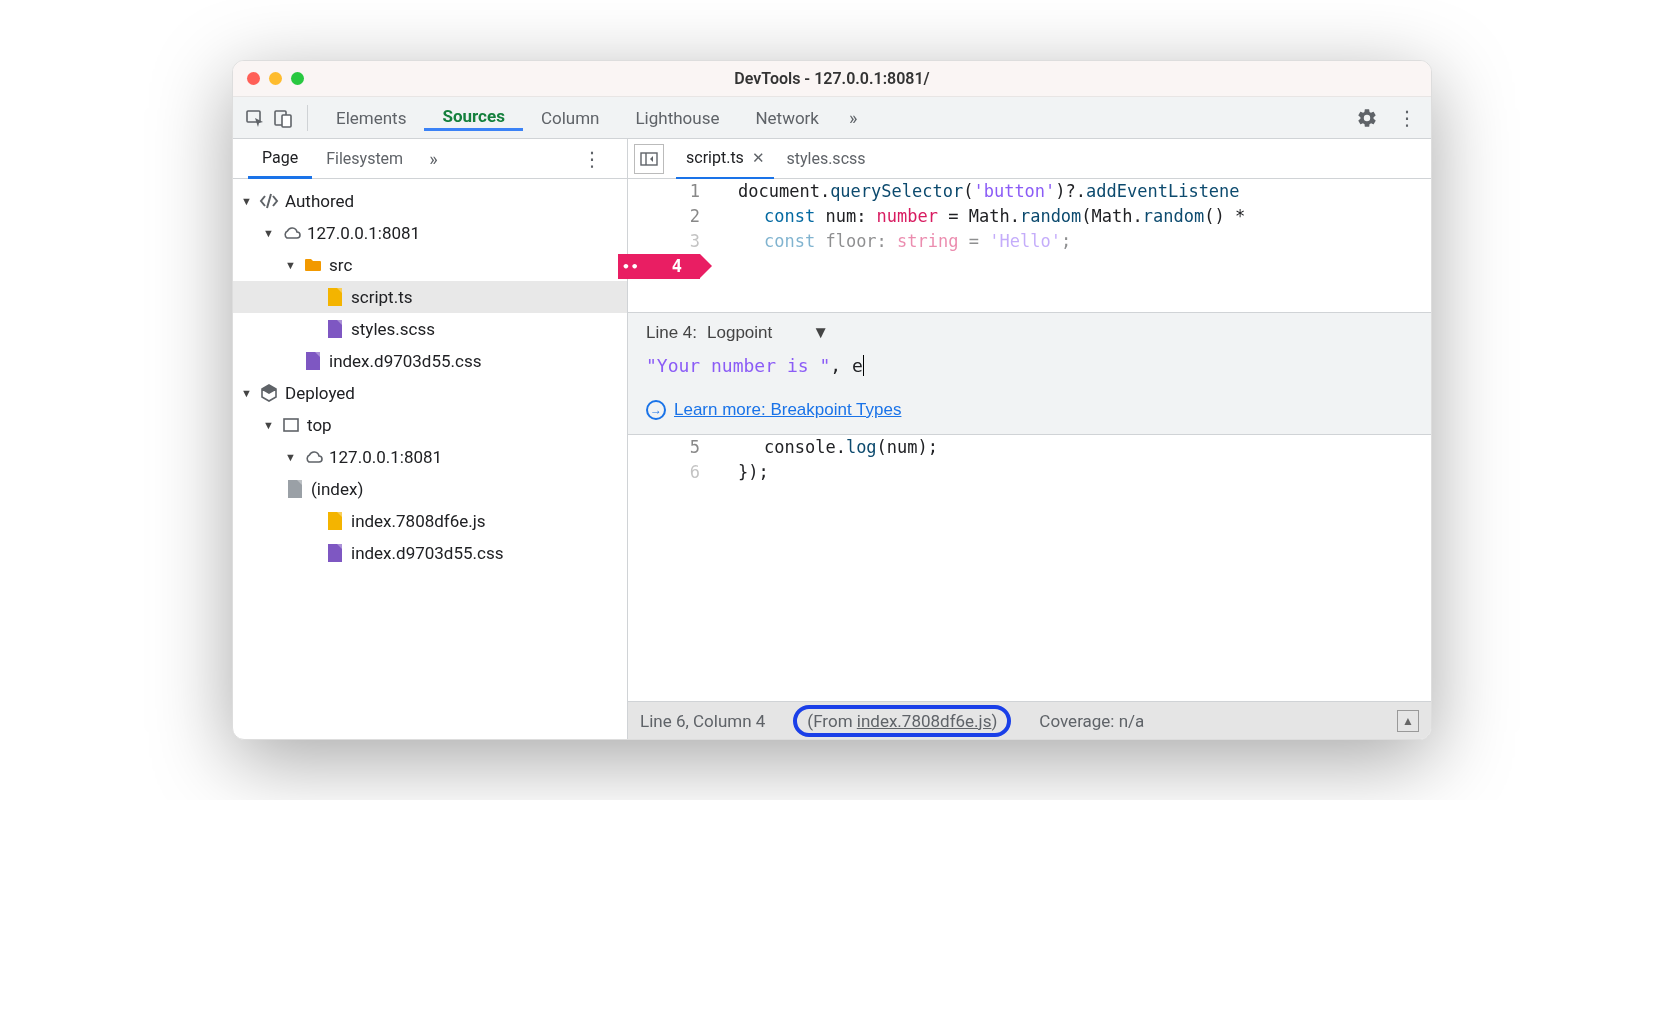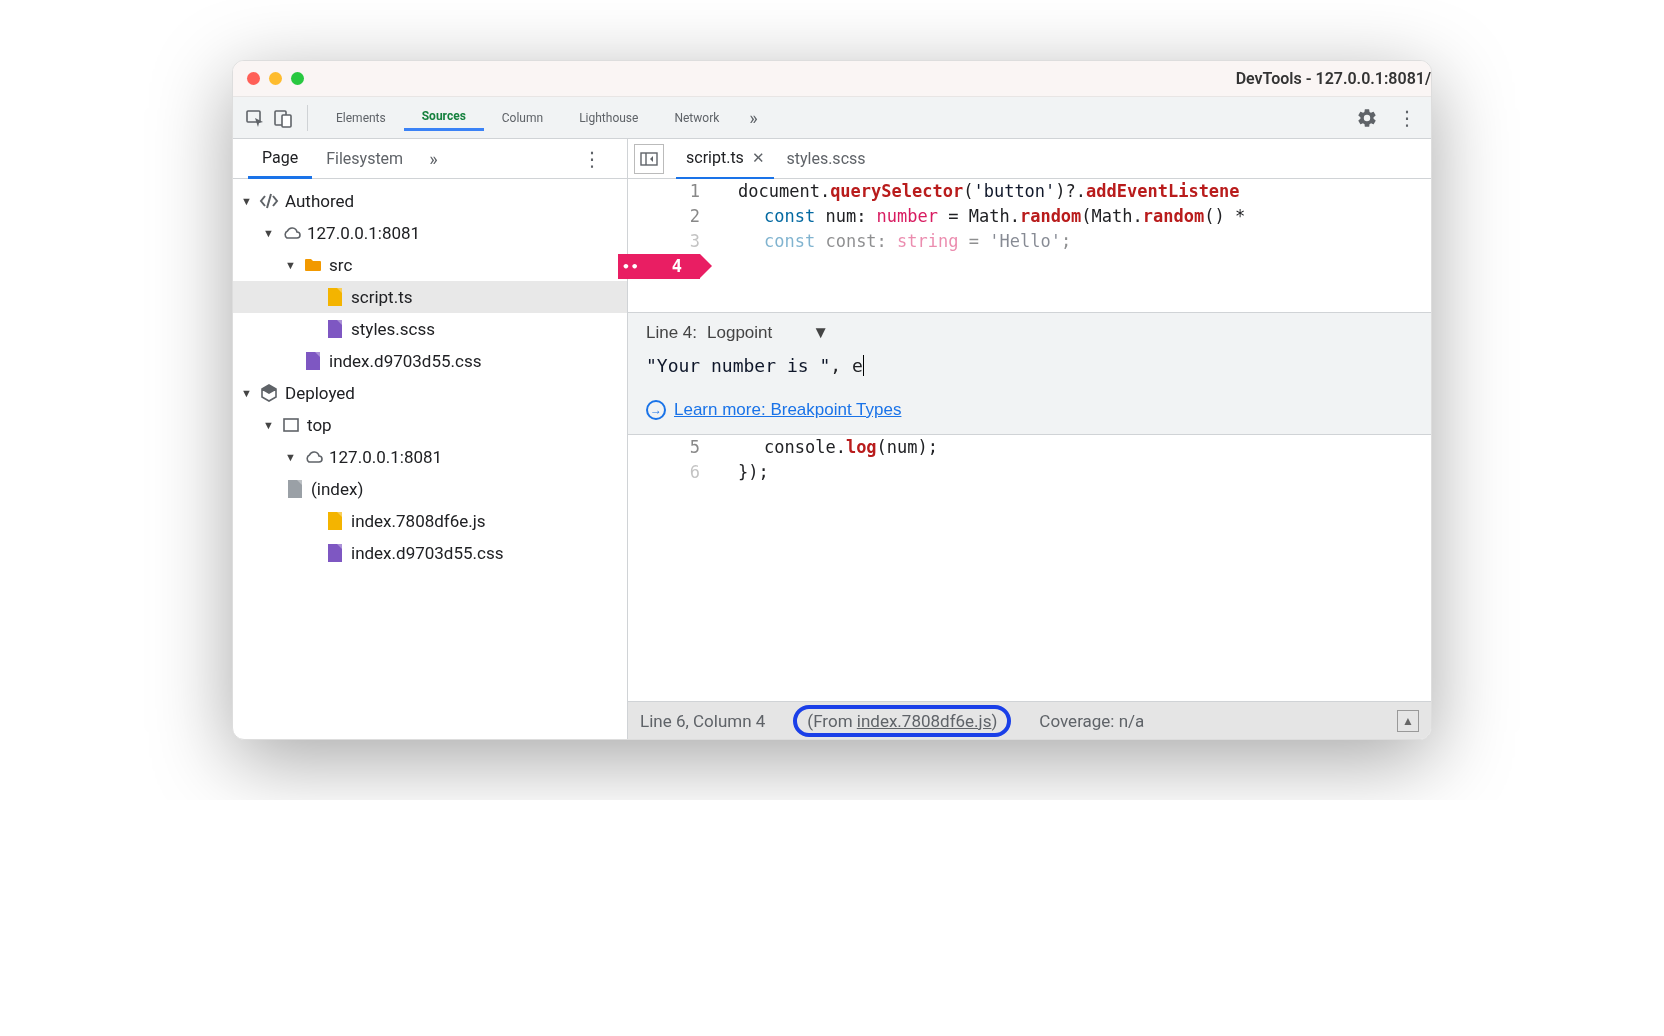--- a/index.html
+++ b/index.html
@@ -36,21 +36,21 @@
 }
 .traffic span {
   width: 13px; height: 13px; border-radius: 50%;
 }
 .red { background:#ff5f57; }
 .yellow { background:#febc2e; }
 .green { background:#28c840; }
 .title {
   position: absolute;
   left: 0; right: 0;
-  text-align: right;
+  text-align: center;
   font-size: 16px;
   font-weight: 600;
   color: #333;
   pointer-events: none;
 }
 .toolbar {
   height: 42px;
   background: #f1f3f4;
   display: flex;
   align-items: center;
@@ -66,21 +66,21 @@
 .divider {
   width: 1px; height: 26px;
   background: #cfd2d5;
   margin: 0 10px;
 }
 .tabs { display: flex; gap: 0; align-items: center; }
 .tab {
   padding: 0 18px;
   height: 26px;
   display: flex; align-items: center;
-  font-size: 12px;
+  font-size: 17px;
   color: #5f6368;
   cursor: pointer;
 }
 .tab.active {
   color: #15803d;
   border-bottom: 3px solid #3b82f6;
   font-weight: 700;
 }
 .chev-more {
   font-size: 18px; color: #5f6368; padding: 0 12px; cursor: pointer;
@@ -251,22 +251,22 @@
 }
 .code-line {
   height: 25px;
   line-height: 25px;
   white-space: pre;
   color: #202124;
 }
 .ind1 { padding-left: 26px; }
 .kw { color: #0369a1; }
 .type { color: #d81b60; }
-.func { color: #b91c1c; font-weight: bold; }
-.str { color: #0f172a; }
+.func { color: #0c4a6e; }
+.str { color: #8b5cf6; }
 .typecl { color: #00897b; }
 .dim { opacity: 0.5; }
 .pink-dot {
   display: inline-block;
   width: 14px; height: 14px;
   background: #e91e63;
   border-radius: 3px 0 0 3px;
   vertical-align: middle;
   margin-right: -2px;
 }
@@ -526,21 +526,21 @@
         <div class="code-scroll">
           <div class="gutter">
             <div class="gutter-row">1</div>
             <div class="gutter-row">2</div>
             <div class="gutter-row dim">3</div>
             <div class="gutter-row gutter-bp"><span class="gutter-bp-dots">••</span><span>4</span></div>
           </div>
           <div class="code-lines">
             <div class="code-line"><span>document.</span><span class="func">querySelector</span><span>(</span><span class="str">'button'</span><span>)?.</span><span class="func">addEventListene</span></div>
             <div class="code-line ind1"><span class="kw">const</span><span> num: </span><span class="type">number</span><span> = Math.</span><span class="func">random</span><span>(Math.</span><span class="func">random</span><span>() * </span></div>
-            <div class="code-line ind1 dim"><span class="kw">const</span><span> const: </span><span class="type">string</span><span> = </span><span class="str">'Hello'</span><span>;</span></div>
+            <div class="code-line ind1 dim"><span class="kw">const</span><span> floor: </span><span class="type">string</span><span> = </span><span class="str">'Hello'</span><span>;</span></div>
           </div>
         </div>
 
         <div class="logpoint">
           <div class="logpoint-head">
             <span>Line 4:</span>
             <span class="sel">
               <span>Logpoint</span>
               <span>▼</span>
             </span>

